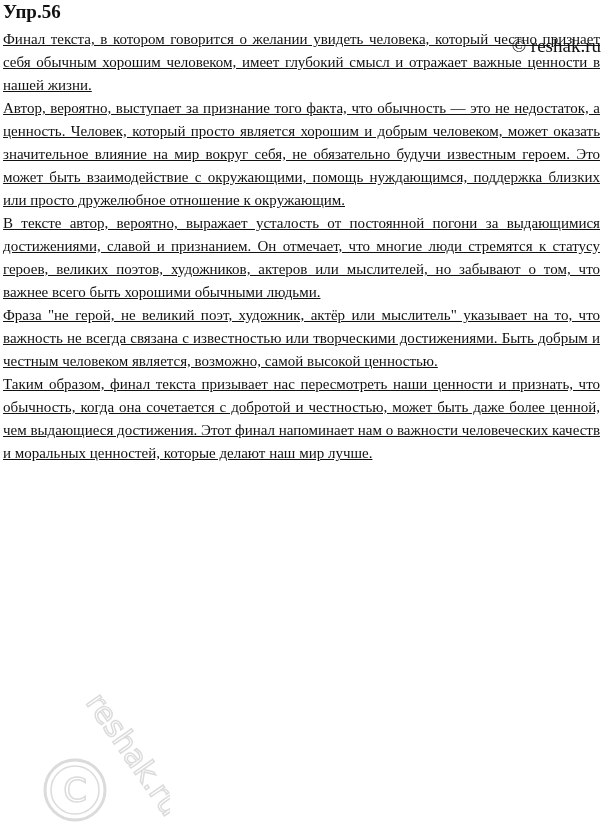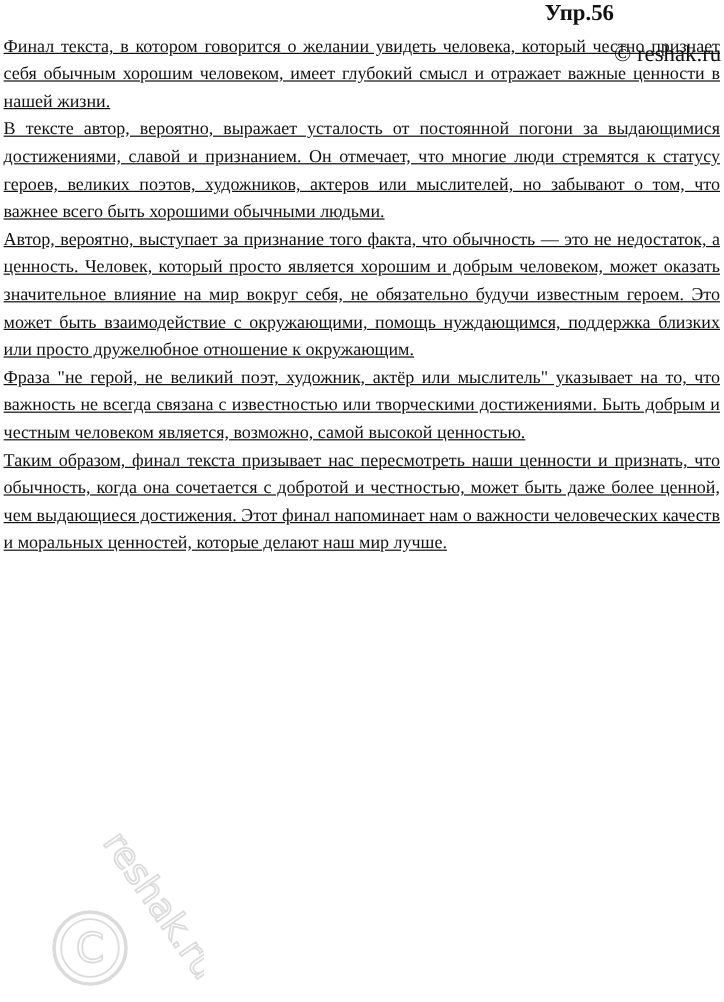--- a/index.html
+++ b/index.html
@@ -3,21 +3,21 @@
   <meta charset="utf-8">
   <style>
     html, body { margin: 0; padding: 0; background: #ffffff; }
     body {
       width: 603px; height: 835px; overflow: hidden; position: relative;
       font-family: "Liberation Serif", "DejaVu Serif", serif;
       color: #111111;
     }
     .header {
       position: absolute; top: 0; left: 0; right: 0; height: 28px;
-      display: flex; justify-content: flex-end; align-items: flex-start;
+      display: flex; justify-content: space-between; align-items: flex-start;
       padding: 0 2px 0 3px;
     }
     .title { font-weight: bold; font-size: 19px; line-height: 24px; }
     .copyright { font-size: 19px; line-height: 24px; margin-top: 34px; }
     .content {
       position: absolute; top: 28px; left: 3px; right: 3px;
       font-size: 15px; line-height: 23px; text-decoration: underline;
     }
     .content p { margin: 0; text-align: justify; }
     .watermark {
@@ -28,22 +28,22 @@
 </head>
 <body>
 
 <div class="header">
   <span class="title">Упр.56</span>
   <span class="copyright">© reshak.ru</span>
 </div>
 
 <div class="content">
   <p>Финал текста, в котором говорится о желании увидеть человека, который честно признает себя обычным хорошим человеком, имеет глубокий смысл и отражает важные ценности в нашей жизни.</p>
+  <p>Автор, вероятно, выступает за признание того факта, что обычность — это не недостаток, а ценность. Человек, который просто является хорошим и добрым человеком, может оказать значительное влияние на мир вокруг себя, не обязательно будучи известным героем. Это может быть взаимодействие с окружающими, помощь нуждающимся, поддержка близких или просто дружелюбное отношение к окружающим.</p>
   <p>В тексте автор, вероятно, выражает усталость от постоянной погони за выдающимися достижениями, славой и признанием. Он отмечает, что многие люди стремятся к статусу героев, великих поэтов, художников, актеров или мыслителей, но забывают о том, что важнее всего быть хорошими обычными людьми.</p>
-  <p>Автор, вероятно, выступает за признание того факта, что обычность — это не недостаток, а ценность. Человек, который просто является хорошим и добрым человеком, может оказать значительное влияние на мир вокруг себя, не обязательно будучи известным героем. Это может быть взаимодействие с окружающими, помощь нуждающимся, поддержка близких или просто дружелюбное отношение к окружающим.</p>
   <p>Фраза "не герой, не великий поэт, художник, актёр или мыслитель" указывает на то, что важность не всегда связана с известностью или творческими достижениями. Быть добрым и честным человеком является, возможно, самой высокой ценностью.</p>
   <p>Таким образом, финал текста призывает нас пересмотреть наши ценности и признать, что обычность, когда она сочетается с добротой и честностью, может быть даже более ценной, чем выдающиеся достижения. Этот финал напоминает нам о важности человеческих качеств и моральных ценностей, которые делают наш мир лучше.</p>
 </div>
 
 <svg class="watermark" viewBox="0 0 150 150">
   <circle cx="55" cy="100" r="30" fill="none" stroke="#999" stroke-width="3"></circle>
   <circle cx="55" cy="100" r="24" fill="none" stroke="#999" stroke-width="1.5"></circle>
   <text x="55" y="112" text-anchor="middle" font-size="34" fill="none" stroke="#999" stroke-width="1.5" font-family="DejaVu Sans, sans-serif">C</text>
   <text x="40" y="20" font-size="30" fill="none" stroke="#999" stroke-width="1.5" font-family="DejaVu Sans, sans-serif" transform="rotate(55 60 40)">reshak.ru</text>
 </svg>

